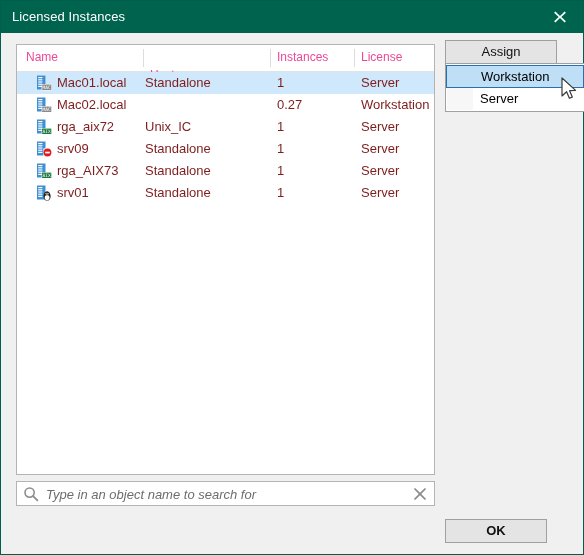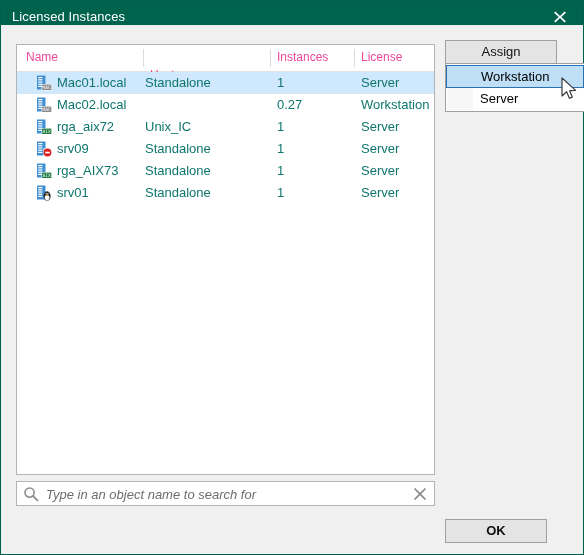--- a/index.html
+++ b/index.html
@@ -20,21 +20,21 @@
     height: 555px;
     box-sizing: border-box;
     border: 1px solid #005f4b;
     background: #f0f0f0;
   }
   
   .titlebar {
     position: absolute;
     left: 0; top: 0;
     width: 582px;
-    height: 24px;
+    height: 32px;
     background: #00634e;
   }
   .titlebar-text {
     position: absolute;
     left: 11px; top: 8px;
     font-size: 13px;
     color: #ffffff;
     letter-spacing: .1px;
     white-space: nowrap;
   }
@@ -86,21 +86,21 @@
   .row {
     position: relative;
     height: 22px;
     display: block;
   }
   .row.selected { background: #cfe8fb; }
   .cell {
     position: absolute;
     top: 3px;
     font-size: 13px;
-    color: #0f766e;
+    color: #7f1d1d;
     white-space: nowrap;
   }
   .c-name { left: 40px; }
   .c-host { left: 128px; }
   .c-inst { left: 260px; }
   .c-lic  { left: 344px; }
   .row-icon {
     position: absolute;
     left: 19px; top: 3px;
     width: 16px; height: 16px;

